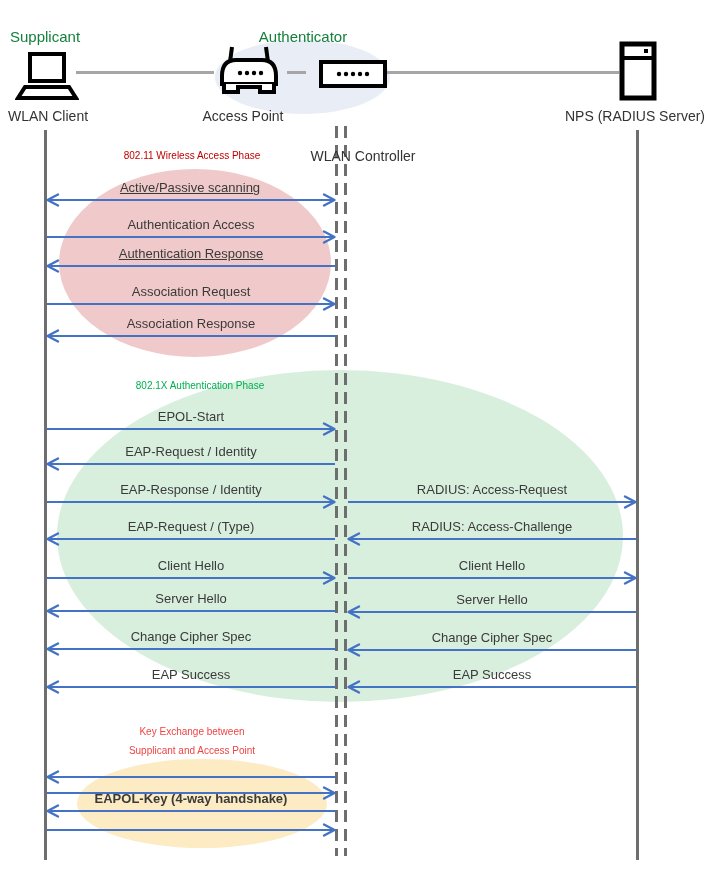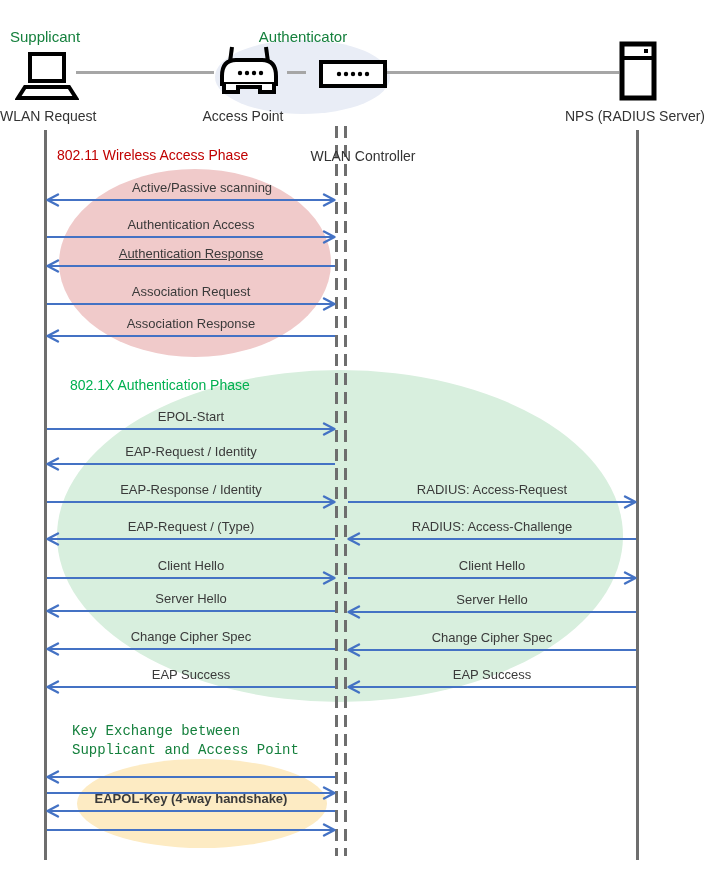--- a/index.html
+++ b/index.html
@@ -51,22 +51,22 @@
     width: 3px;
     background: repeating-linear-gradient(to bottom, #6E6E6E 0px, #6E6E6E 12px, transparent 12px, transparent 19px);
     z-index: 3;
   }
   .device-icon {
     position: absolute;
     z-index: 4;
   }
   .phase-title {
     position: absolute;
-    font-size: 14px;
-    text-align: left;
+    font-size: 10px;
+    text-align: center;
     white-space: pre-line;
     line-height: 19px;
     z-index: 6;
   }
   .msg-label {
     position: absolute;
     font-size: 13px;
     color: #3A3A3A;
     text-align: center;
     height: 17px;
@@ -118,41 +118,41 @@
     <circle cx="41" cy="14" r="2.2" fill="#000000"></circle>
     <circle cx="48" cy="14" r="2.2" fill="#000000"></circle>
   </svg>
 
   <svg class="device-icon" style="left:619px; top:41px;" width="38" height="60" viewBox="0 0 38 60">
     <rect x="3" y="3" width="32" height="54" fill="#ffffff" stroke="#000000" stroke-width="5"></rect>
     <line x1="3" y1="17" x2="35" y2="17" stroke="#000000" stroke-width="4"></line>
     <rect x="25" y="8" width="4" height="4" fill="#000000"></rect>
   </svg>
 
-  <div class="device-label" style="left:0px; top:108px; width:96px;">WLAN Request</div>
+  <div class="device-label" style="left:0px; top:108px; width:96px;">WLAN Client</div>
   <div class="device-label" style="left:193px; top:108px; width:100px;">Access Point</div>
   <div class="device-label" style="left:307px; top:108px; width:112px;margin-top:40px;">WLAN Controller</div>
   <div class="device-label" style="left:561px; top:108px; width:148px;">NPS (RADIUS Server)</div>
 
   <div class="lifeline-solid" style="left:44px; top:130px; height:730px;"></div>
   <div class="lifeline-dashed" style="left:335px; top:126px; height:730px;"></div>
   <div class="lifeline-dashed" style="left:344px; top:126px; height:730px;"></div>
   <div class="lifeline-solid" style="left:636px; top:130px; height:730px;"></div>
 
   <div class="ellipse" style="left: 59px; top: 169px; width: 272px; height: 188px; background: rgb(240, 202, 202);"></div>
   <div class="ellipse" style="left: 57px; top: 370px; width: 566px; height: 332px; background: rgb(216, 239, 222);"></div>
   <div class="ellipse" style="left: 77px; top: 759px; width: 250px; height: 89px; background: rgb(253, 235, 195);"></div>
 
   <div class="phase-title" style="left: 57px; top: 146px; width: 270px; color: rgb(192, 0, 0);">802.11 Wireless Access Phase</div>
   <div class="phase-title" style="left: 70px; top: 376px; width: 260px; color: rgb(0, 176, 80);">802.1X Authentication Phase</div>
-  <div class="phase-title" style="left: 72px; top: 722px; width: 240px; color: #15803d; font-family: Liberation Mono, monospace;">Key Exchange between
+  <div class="phase-title" style="left: 72px; top: 722px; width: 240px; color: #ef4444;">Key Exchange between
 Supplicant and Access Point</div>
 
   <div id="message-layer">
-      <div class="msg-label" style="left: 57px; width: 290px; top: 179px;">Active/Passive scanning</div>
+      <div class="msg-label" style="left: 45px; width: 290px; top: 179px; text-decoration: underline;">Active/Passive scanning</div>
       <svg width="290" height="14" class="msg-arrow" style="left: 46px; top: 193px;">
         <line x1="1" x2="289" y1="7" y2="7" stroke="#4472C4" stroke-width="1.8"></line>
         <polyline points="278,1.5 288.5,7 278,12.5" fill="none" stroke="#4472C4" stroke-width="2.4" stroke-linecap="round" stroke-linejoin="round"></polyline>
         <polyline points="12,1.5 1.5,7 12,12.5" fill="none" stroke="#4472C4" stroke-width="2.4" stroke-linecap="round" stroke-linejoin="round"></polyline>
       </svg>
       <div class="msg-label" style="left: 46px; width: 290px; top: 216px;">Authentication Access</div>
       <svg width="290" height="14" class="msg-arrow" style="left: 46px; top: 230px;">
         <line x1="1" x2="289" y1="7" y2="7" stroke="#4472C4" stroke-width="1.8"></line>
         <polyline points="278,1.5 288.5,7 278,12.5" fill="none" stroke="#4472C4" stroke-width="2.4" stroke-linecap="round" stroke-linejoin="round"></polyline>
       </svg>

